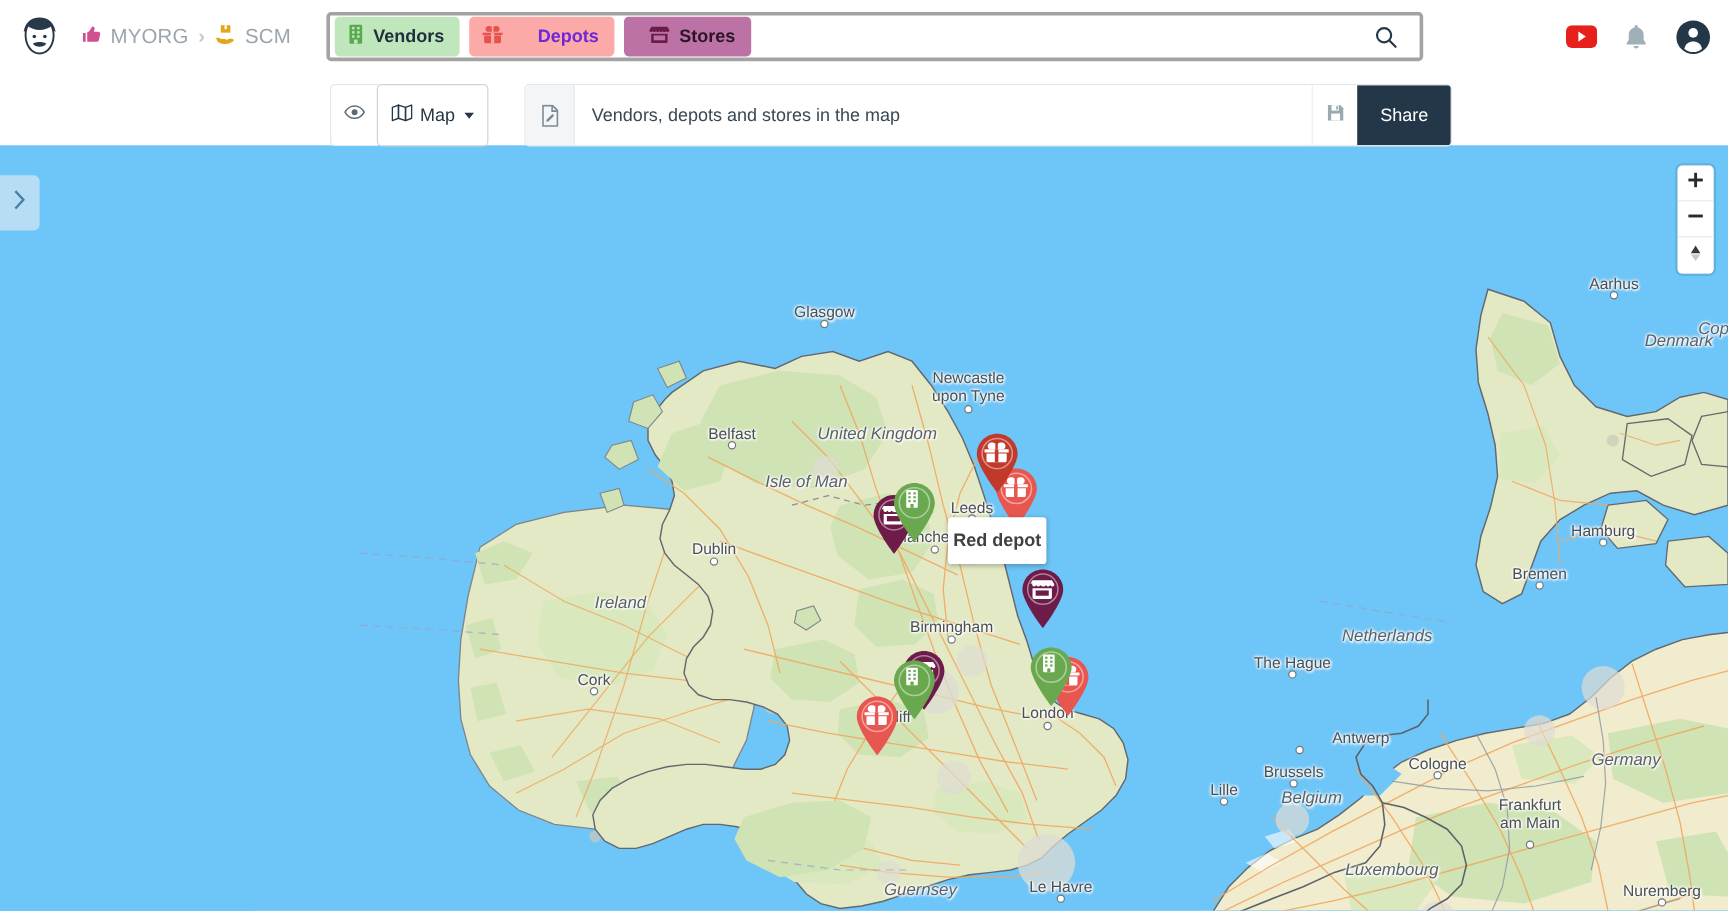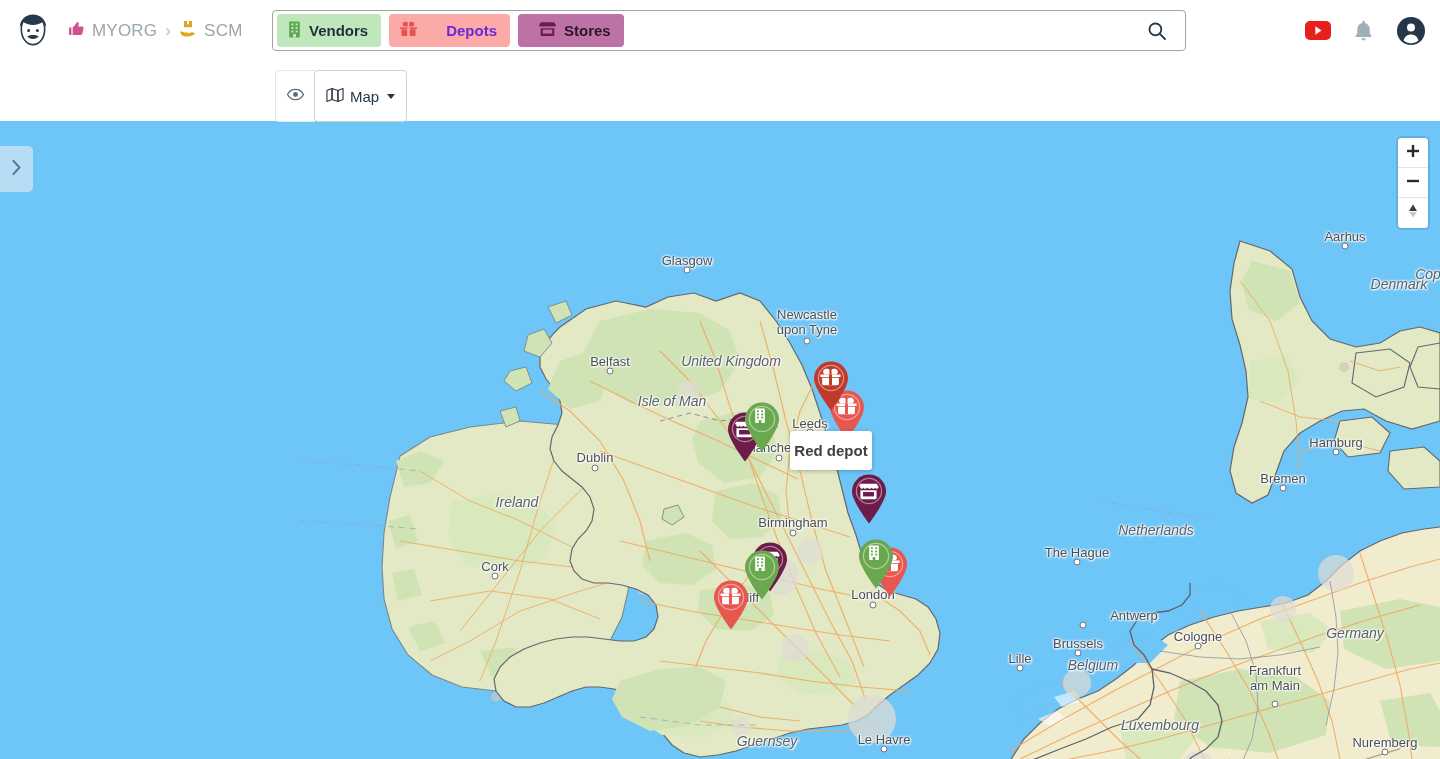--- a/index.html
+++ b/index.html
@@ -28,21 +28,21 @@
     font-size: 17px; color: #9aa5ad; letter-spacing: .2px;
   }
   .bc-item { display: flex; align-items: center; gap: 7px; }
   .bc-sep { color: #c3ccd2; font-size: 17px; font-weight: bold; padding: 0 1px; }
   .bc-label { color: #9aa5ad; }
 
   
   .searchwrap {
     position: absolute; left: 272px; top: 10px;
     width: 914px; height: 41px;
-    border: 1px solid #a3a3a3; border-radius: 4px;
+    border: 3px solid #a3a3a3; border-radius: 4px;
     background: #fff;
     display: flex; align-items: center;
   }
   .tabs { display: flex; gap: 8px; padding-left: 4px; }
   .tab {
     height: 33px; border-radius: 4px;
     display: flex; align-items: center; gap: 7px;
     padding: 0 13px 0 10px;
     font-size: 15px; font-weight: bold;
     cursor: pointer; white-space: nowrap;
@@ -312,20 +312,43 @@
         <svg width="18" height="16" viewBox="0 0 19 16">
           <path d="M1 3.2 6.4 1.2v11.6L1 14.8z" fill="none" stroke="#273746" stroke-width="1.2" stroke-linejoin="round"></path>
           <path d="M6.4 1.2l6.2 2v11.6l-6.2-2z" fill="none" stroke="#273746" stroke-width="1.2" stroke-linejoin="round"></path>
           <path d="M12.6 3.2 18 1.2v11.6l-5.4 2z" fill="none" stroke="#273746" stroke-width="1.2" stroke-linejoin="round"></path>
         </svg>
       </span>
       <span>Map</span>
       <span class="caret"></span>
     </div>
 
+    <div class="tb-group">
+      <div class="tb-doc">
+        <svg width="17" height="19" viewBox="0 0 16 19">
+          <path d="M2 1h8l4 4v13H2z" fill="none" stroke="#7b8a96" stroke-width="1.3" stroke-linejoin="round"></path>
+          <path d="M9.6 1.4v4.2h4.2" fill="none" stroke="#7b8a96" stroke-width="1.3"></path>
+          <path d="M5.2 12.6 9.8 8l1.5 1.5-4.6 4.6-2 .5z" fill="#7b8a96"></path>
+        </svg>
+      </div>
+      <input class="tb-input" value="Vendors, depots and stores in the map" style="">
+      <div class="tb-save">
+        <span>
+          <svg width="16" height="16" viewBox="0 0 16 16">
+            <path d="M1.6 1.6h10.2l2.6 2.6v10.2H1.6z" fill="#9aa8b2"></path>
+            <rect x="4.6" y="1.6" width="6" height="4.6" fill="#fff"></rect>
+            <rect x="8.5" y="2.5" width="1.4" height="2.8" fill="#9aa8b2"></rect>
+            <rect x="4.3" y="8.6" width="7.4" height="5.8" fill="#fff"></rect>
+          </svg>
+        </span>
+      </div>
+      <div class="tb-share">
+        <span>Share</span>
+      </div>
+    </div>
 
   </div>
 </div>
 
 <div class="map">
 
   <svg class="basemap" width="1440" height="638" viewBox="0 0 1440 638">
     <defs>
       <clipPath id="clipAll">
           <rect x="0" y="0" width="1440" height="638"></rect>

